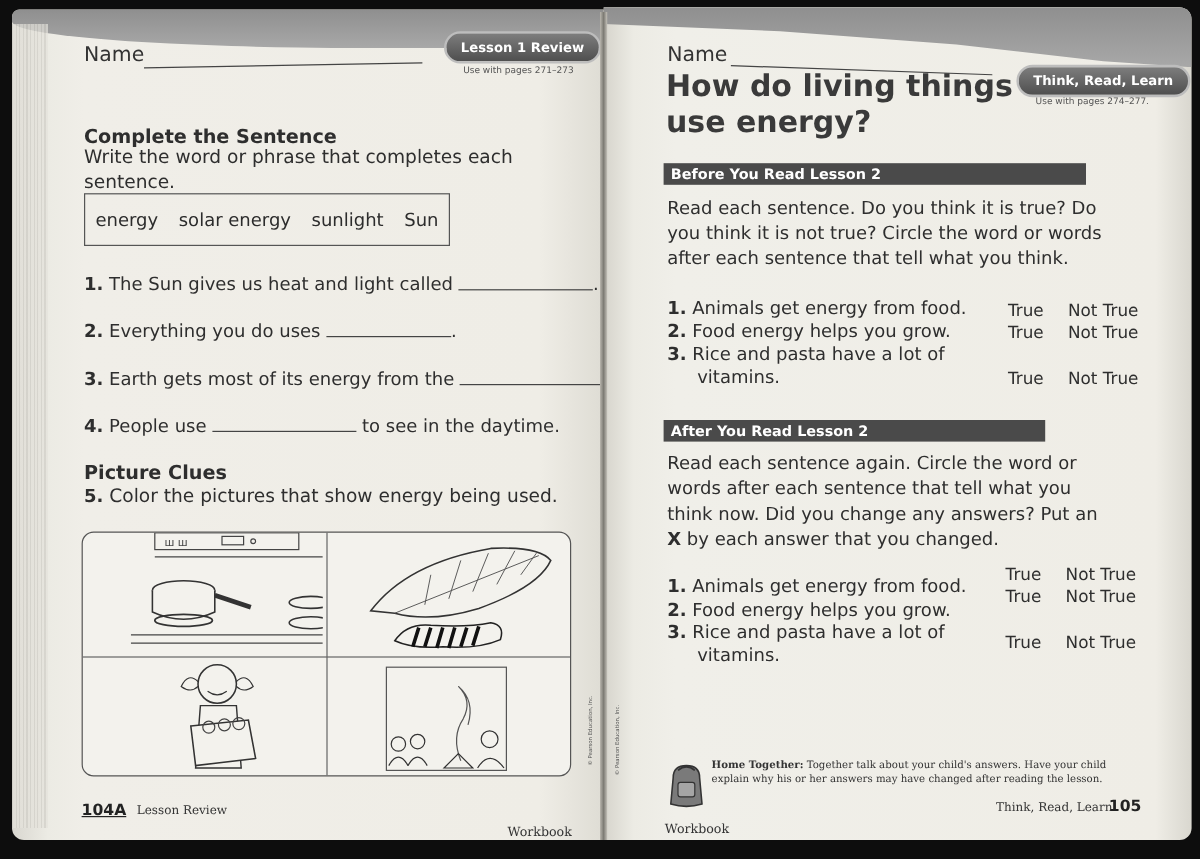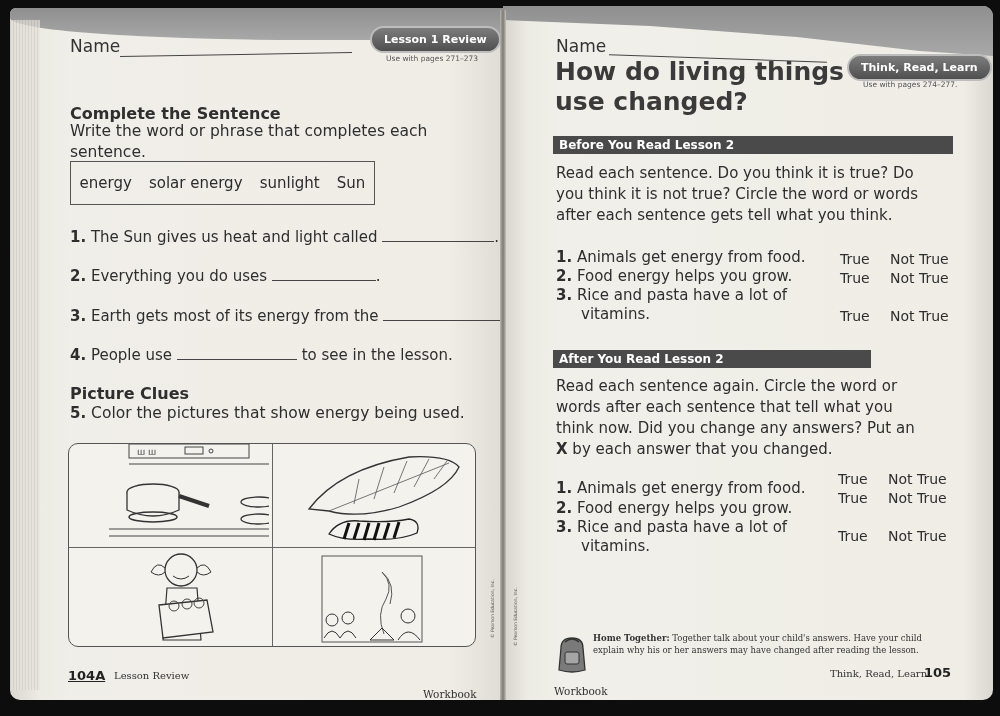--- a/index.html
+++ b/index.html
@@ -87,21 +87,21 @@
   <div class="q" style="left:60px; top:259px;">
     <b>2.</b> <span>Everything you do uses</span>
     <span class="blank" style="width:104px;"></span><span>.</span>
   </div>
   <div class="q" style="left:60px; top:299px;">
     <b>3.</b> <span>Earth gets most of its energy from the</span>
     <span class="blank" style="width:118px;"></span><span>.</span>
   </div>
   <div class="q" style="left:60px; top:338px;">
     <b>4.</b> <span>People use</span>
-    <span class="blank" style="width:120px;"></span> <span>to see in the lesson.</span>
+    <span class="blank" style="width:120px;"></span> <span>to see in the daytime.</span>
   </div>
 
   <span class="h-bold" style="left:60px; top:376px;">Picture Clues</span>
   <div class="q" style="left:60px; top:396px; font-size:15.5px;">
     <b>5.</b> <span>Color the pictures that show energy being used.</span>
   </div>
 
   <div class="pics">
     <div class="vline"></div>
       <div class="hline"></div>
@@ -168,29 +168,29 @@
   <div class="top-band"></div>
 
   <span class="name-label" style="left:53px; top:30px;">Name</span>
   <span class="name-line" style="left:106px; top:52px; width:218px; transform:rotate(2deg);"></span>
 
   <span class="pill" style="left:344px; top:48px;">Think, Read, Learn</span>
   <span class="pages-note" style="left:360px; top:74px;">Use with pages 274–277.</span>
 
   <div class="title-big">
     <div>How do living things</div>
-    <div>use changed?</div>
-  </div>
-
-  <div class="section-bar" style="left:50px; top:130px; width:400px;">Before You Read Lesson 2</div>
+    <div>use energy?</div>
+  </div>
+
+  <div class="section-bar" style="left:50px; top:130px; width:352px;">Before You Read Lesson 2</div>
 
   <div class="txt" style="left:53px; top:157px;">
     <div>Read each sentence. Do you think it is true? Do</div>
     <div>you think it is not true? Circle the word or words</div>
-    <div>after each sentence gets tell what you think.</div>
+    <div>after each sentence that tell what you think.</div>
   </div>
 
   <div class="tf-row" style="left:53px; top:242px;"><b>1.</b> <span>Animals get energy from food.</span></div>
   <span class="tf-opt" style="left:337px; top:245px;">True</span>
   <span class="tf-opt" style="left:387px; top:245px;">Not True</span>
 
   <div class="tf-row" style="left:53px; top:261px;"><b>2.</b> <span>Food energy helps you grow.</span></div>
   <span class="tf-opt" style="left:337px; top:264px;">True</span>
   <span class="tf-opt" style="left:387px; top:264px;">Not True</span>
 

